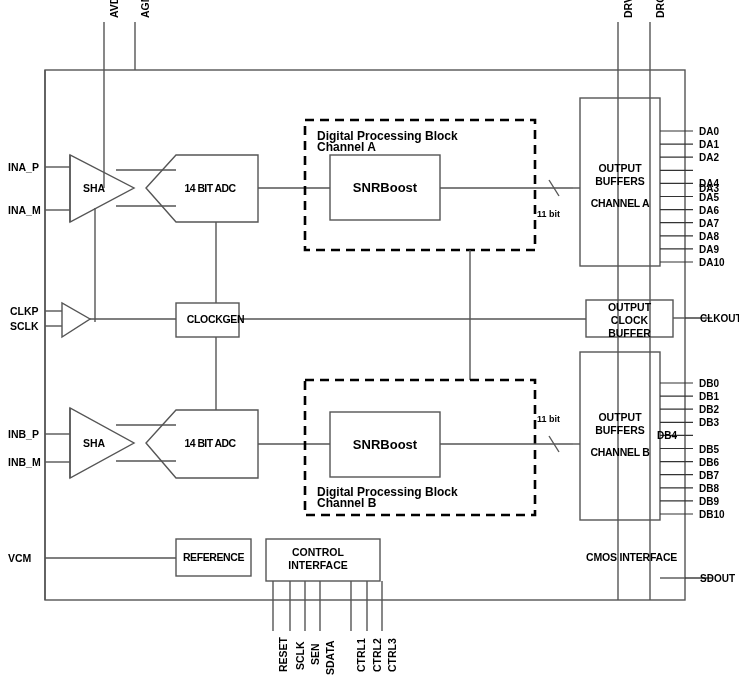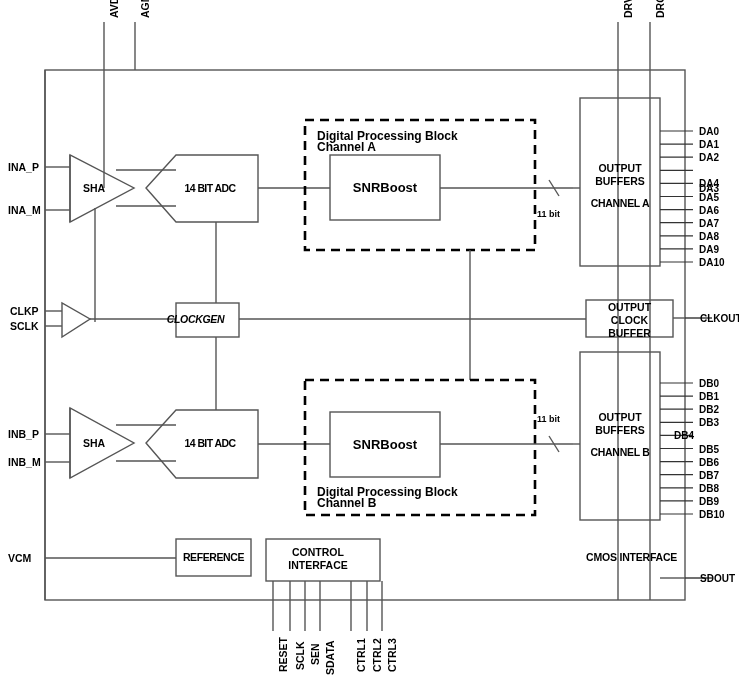--- a/index.html
+++ b/index.html
@@ -158,21 +158,21 @@
 <div class="snr-txt" style="left:330px;top:180px;width:110px;">SNRBoost</div>
 <div class="dp-txt" style="left:317px;top:131px;">Digital Processing Block
 Channel A</div>
 
 <div class="blk-txt" style="left:72px;top:437px;width:44px;">SHA</div>
 <div class="blk-txt" style="left:160px;top:437px;width:100px;letter-spacing:-0.6px;">14 BIT ADC</div>
 <div class="snr-txt" style="left:330px;top:437px;width:110px;">SNRBoost</div>
 <div class="dp-txt" style="left:317px;top:487px;">Digital Processing Block
 Channel B</div>
 
-<div class="blk-txt" style="left:164px;top:313px;width:63px;letter-spacing:-0.3px;font-style:italic;">CLOCKGEN</div>
+<div class="blk-txt" style="left:184px;top:313px;width:63px;letter-spacing:-0.3px;">CLOCKGEN</div>
 <div class="blk-txt" style="left:176px;top:551px;width:75px;letter-spacing:-0.4px;">REFERENCE</div>
 <div class="blk-txt" style="left:266px;top:546px;width:104px;">CONTROL
 INTERFACE</div>
 
 <div class="blk-txt" style="left:580px;top:162px;width:80px;">OUTPUT
 BUFFERS</div>
 <div class="blk-txt" style="left:580px;top:197px;width:80px;letter-spacing:-0.3px;">CHANNEL A</div>
 
 <div class="blk-txt" style="left:580px;top:411px;width:80px;">OUTPUT
 BUFFERS</div>
@@ -201,20 +201,20 @@
     <div class="pin-txt" style="left: 699px; top: 217.7px;">DA7</div>
     <div class="pin-txt" style="left: 699px; top: 230.8px;">DA8</div>
     <div class="pin-txt" style="left: 699px; top: 243.9px;">DA9</div>
     <div class="pin-txt" style="left: 699px; top: 257px;">DA10</div>
   </div>
 <div id="db-labels">
     <div class="pin-txt" style="left: 699px; top: 378px;">DB0</div>
     <div class="pin-txt" style="left: 699px; top: 391.1px;">DB1</div>
     <div class="pin-txt" style="left: 699px; top: 404.2px;">DB2</div>
     <div class="pin-txt" style="left: 699px; top: 417.3px;">DB3</div>
-    <div class="pin-txt" style="left: 674px; top: 430.4px;">DB4</div>
+    <div class="pin-txt" style="left: 657px; top: 430.4px;">DB4</div>
     <div class="pin-txt" style="left: 699px; top: 443.5px;">DB5</div>
     <div class="pin-txt" style="left: 699px; top: 456.6px;">DB6</div>
     <div class="pin-txt" style="left: 699px; top: 469.7px;">DB7</div>
     <div class="pin-txt" style="left: 699px; top: 482.8px;">DB8</div>
     <div class="pin-txt" style="left: 699px; top: 495.9px;">DB9</div>
     <div class="pin-txt" style="left: 699px; top: 509px;">DB10</div>
   </div>
 
 </body></html>

